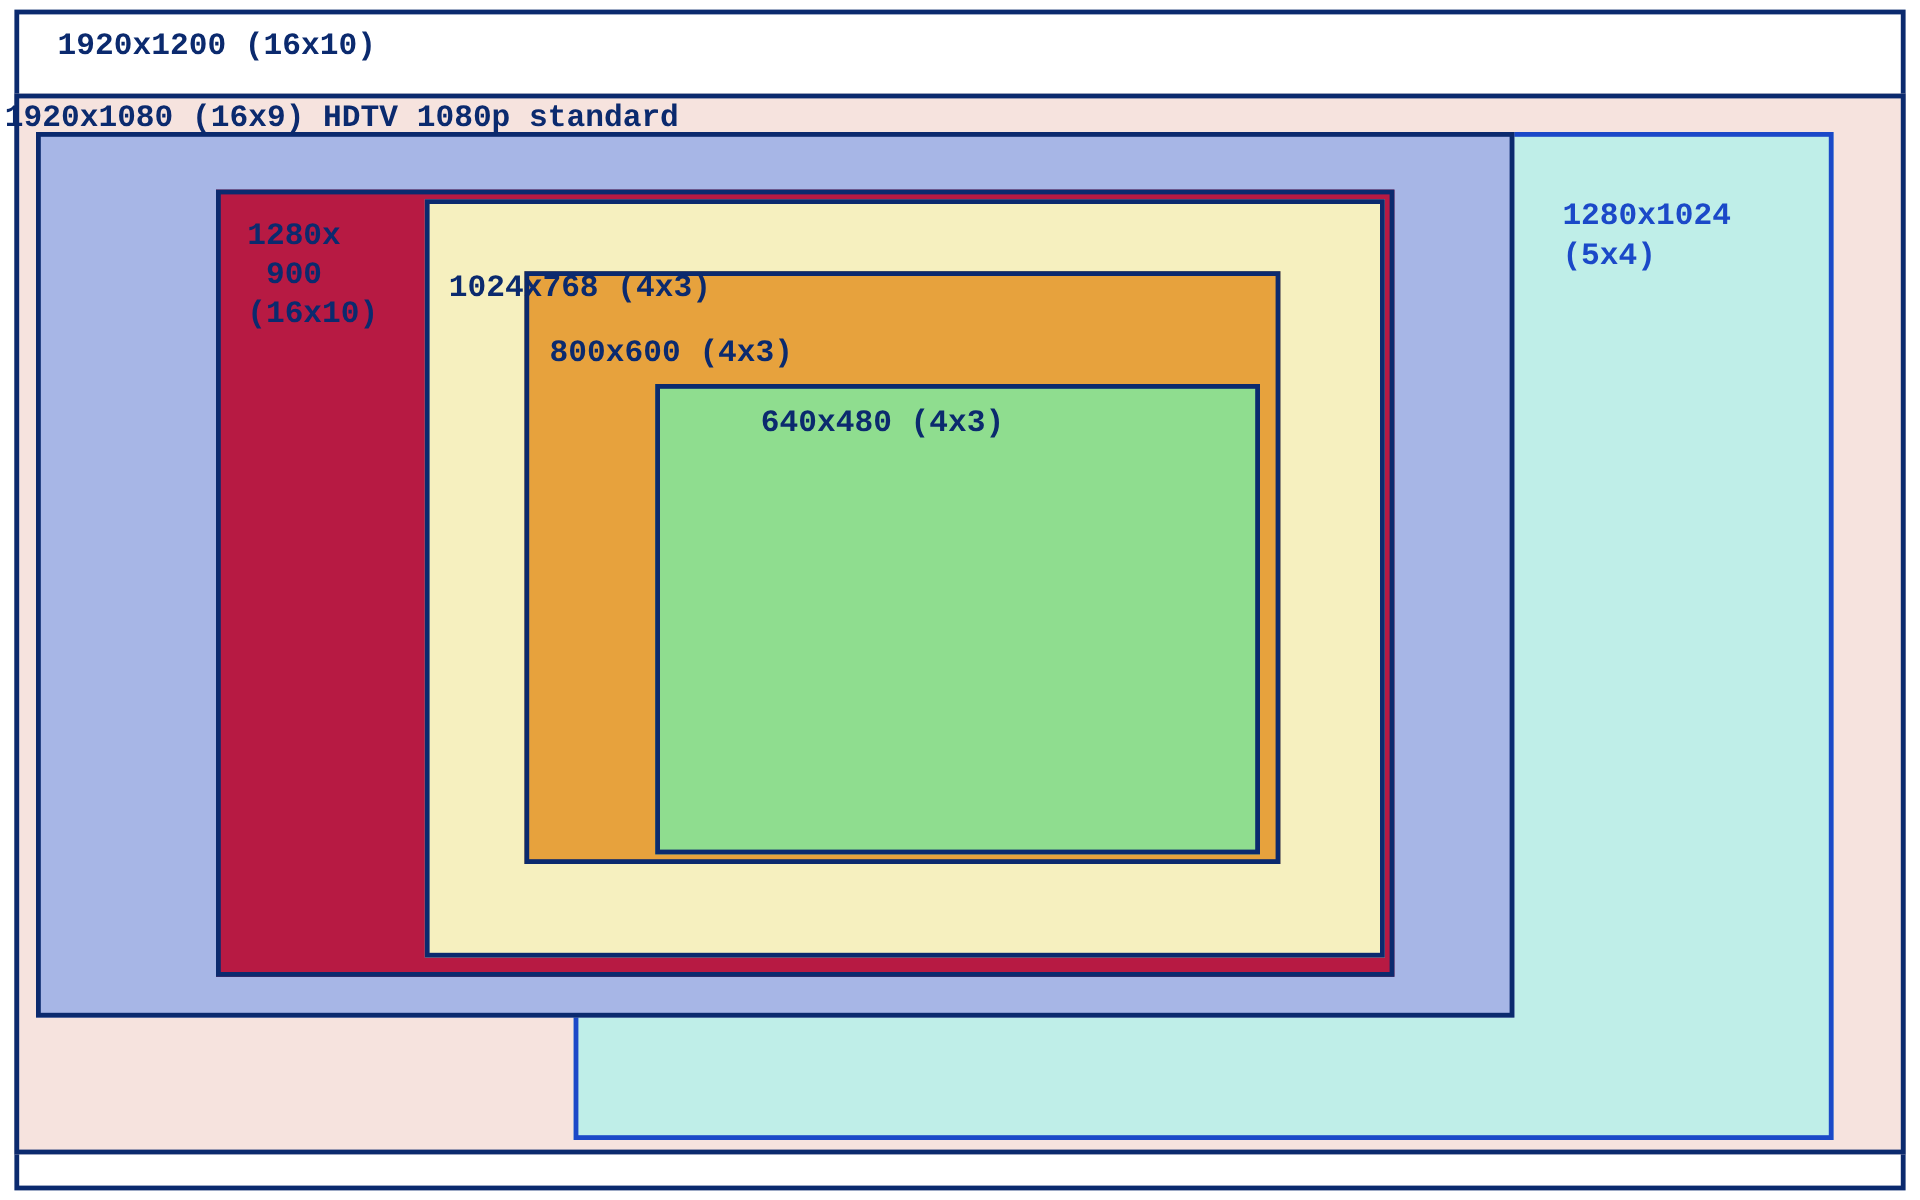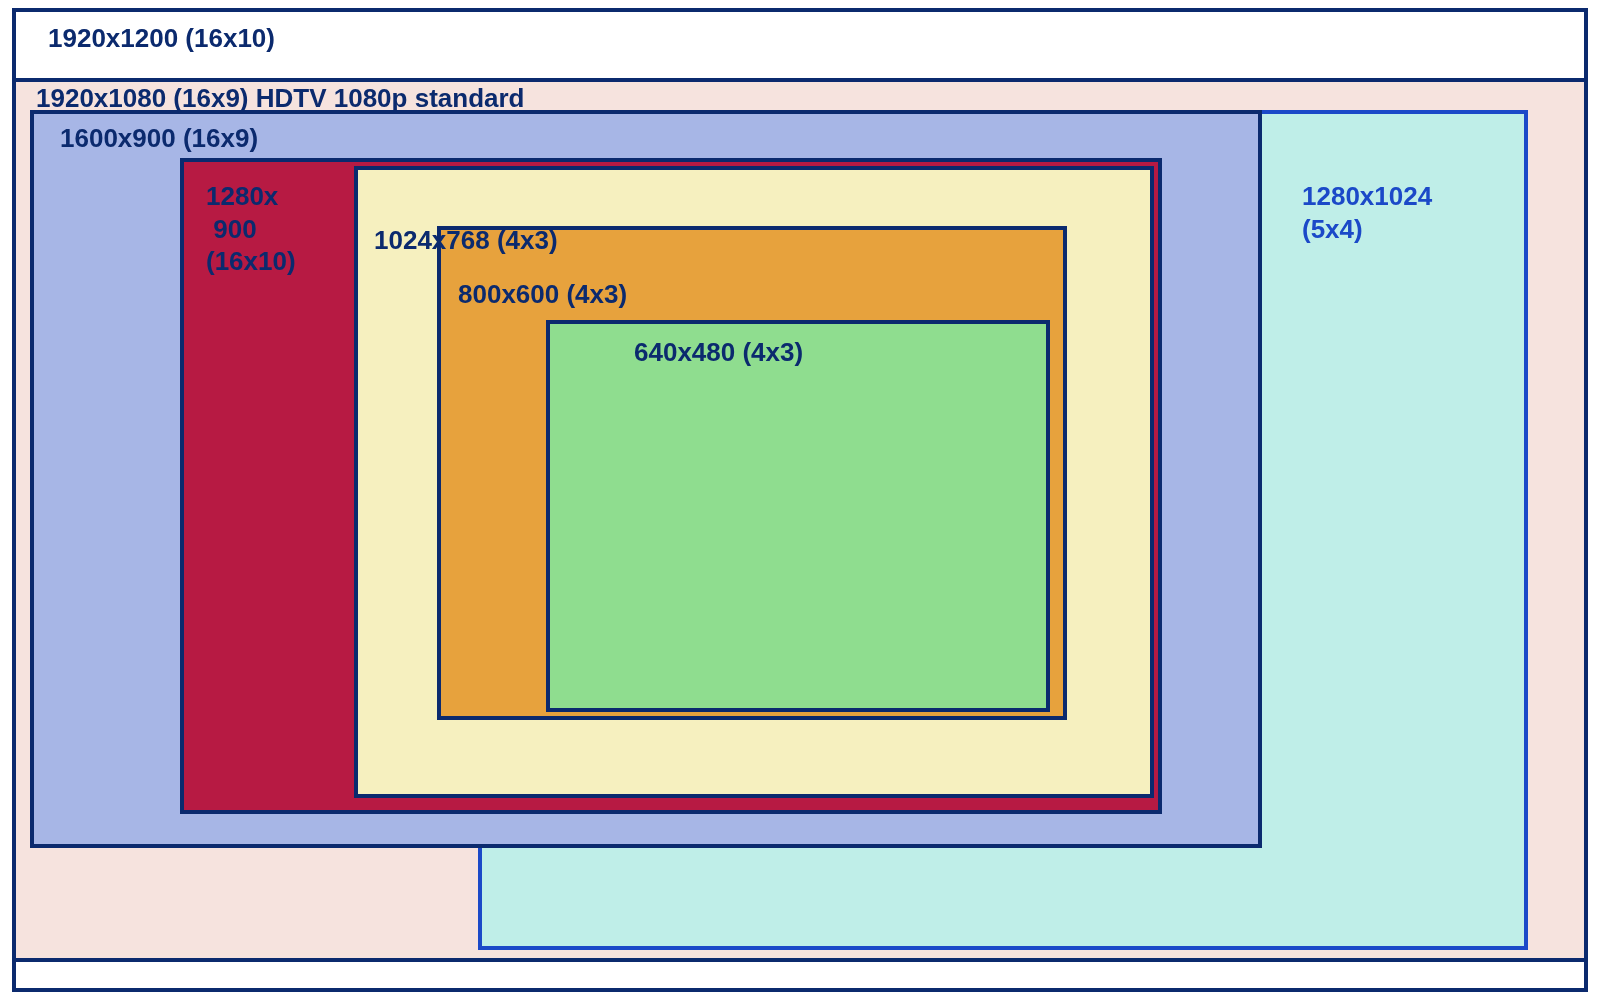--- a/index.html
+++ b/index.html
@@ -1,20 +1,20 @@
 <!DOCTYPE html>
 <html><head>
 <meta charset="utf-8">
 <style>
   html,body{margin:0;padding:0;background:#fff;}
   .stage{
     position:relative;
     width:1424px;
     height:1000px;
-    font-family:Liberation Sans, sans-serif;
+    font-family:Liberation Mono, monospace;
     font-weight:700;
     color:#0b2a6e;
     border-radius:13px;
   }
   .box{
     position:absolute;
     border:4px solid #0b2a6e;
     box-sizing:border-box;
   }
   .label{
@@ -28,28 +28,27 @@
 </style>
 </head>
 <body>
 
 <div class="stage">
 
   <div class="box" style="left:12px;top:8px;width:1576px;height:984px;background:#ffffff;z-index:1;"></div>
   <div class="label" style="left:48px;top:22px;z-index:20;">1920x1200 (16x10)</div>
 
   <div class="box" style="left:12px;top:78px;width:1576px;height:884px;background:#f6e3de;z-index:2;"></div>
-  <div class="label" style="left:36px;top:82px;z-index:20;">1920x1080 (16x9) HDTV 1080p standard</div>
+  <div class="label" style="left:4px;top:82px;z-index:20;">1920x1080 (16x9) HDTV 1080p standard</div>
 
   <div class="box" style="left:478px;top:110px;width:1050px;height:840px;background:#bfeee8;border-color:#1b49c8;z-index:3;"></div>
-  <div class="label blue" style="left:1302px;top:180px;z-index:20;">1280x1024
+  <div class="label blue" style="left:1302px;top:164px;z-index:20;">1280x1024
 (5x4)</div>
 
   <div class="box" style="left:30px;top:110px;width:1232px;height:738px;background:#a7b6e6;z-index:4;"></div>
-  <div class="label" style="left:60px;top:122px;z-index:20;">1600x900 (16x9)</div>
 
   <div class="box" style="left:180px;top:158px;width:982px;height:656px;background:#b71a43;z-index:5;"></div>
   <div class="label" style="left:206px;top:180px;z-index:20;">1280x
  900
 (16x10)</div>
 
   <div class="box" style="left:354px;top:166px;width:800px;height:632px;background:#f6f0bf;z-index:6;"></div>
   <div class="label" style="left:374px;top:180px;z-index:20;margin-top:44px;">1024x768 (4x3)</div>
 
   <div class="box" style="left:437px;top:226px;width:630px;height:494px;background:#e7a23d;z-index:7;"></div>

